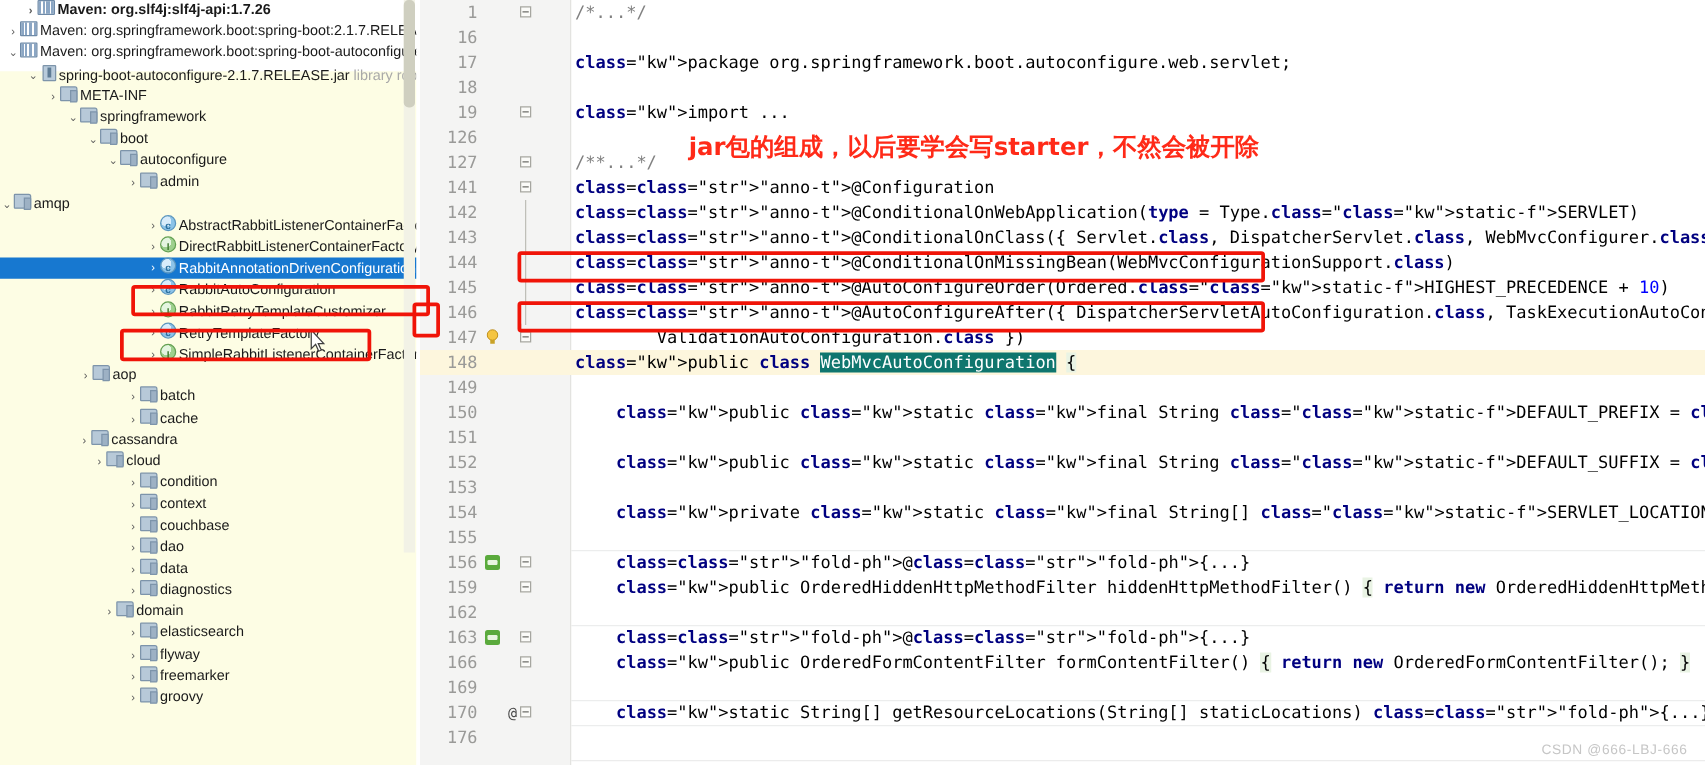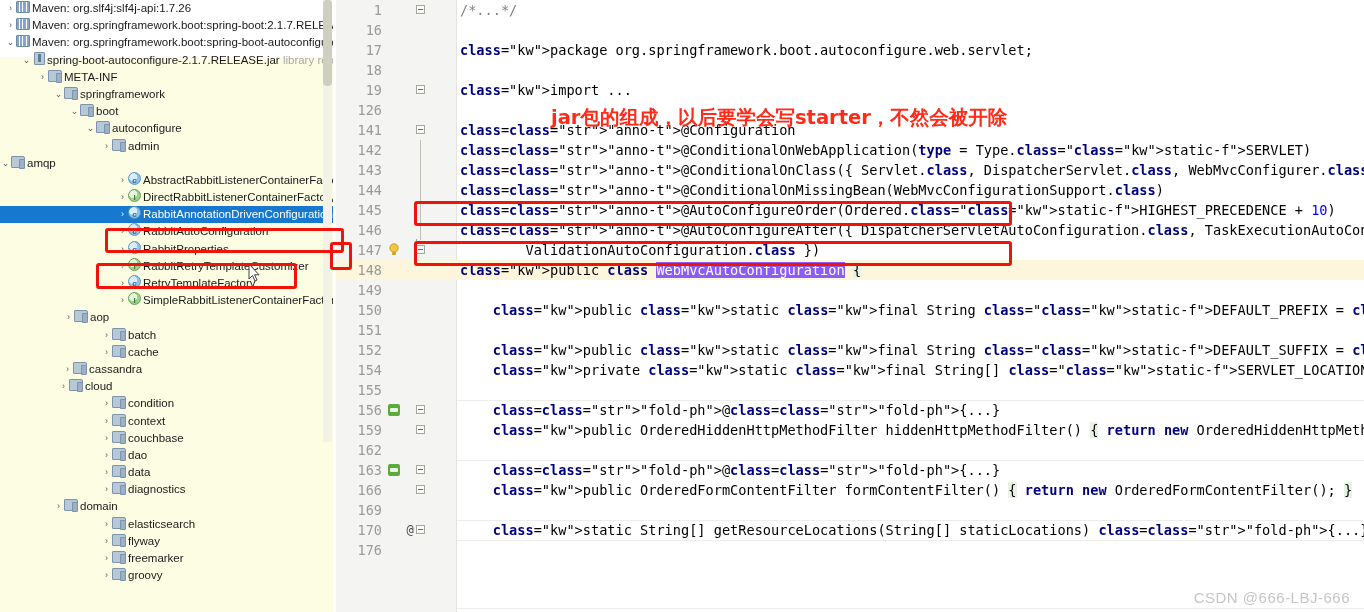--- a/index.html
+++ b/index.html
@@ -118,21 +118,21 @@
     font-size:13.6px;white-space:pre;color:#000000;
     font-family:"DejaVu Sans Mono","Liberation Mono",monospace;
   }
   .row-hl{position:absolute;left:0;top:0;width:1028px;height:20px;background:#fdf6dd;}
   .row-sep{position:absolute;left:121px;top:0;width:907px;height:1px;background:#eceded;}
 
   
   .kw{color:#000080;font-weight:bold;}
   .num{color:#0000ff;}
   .cmt{color:#808080;}
-  .sel-id{background:#8b5cf6;color:#ffffff;}
+  .sel-id{background:#0f766e;color:#ffffff;}
   .brace-hl{background:#e9f3e4;}
 
   
   .bean-ico{
     position:absolute;left:2px;top:4px;width:12px;height:12px;
     background:#5aaa3c;border-radius:2px;
   }
   .bean-ico:after{
     content:"";position:absolute;left:2px;top:4px;width:8px;height:4px;
     background:#e8f5e0;border-radius:1px;
@@ -148,63 +148,62 @@
   
   #cn-annotation{
     position:absolute;left:551px;top:104px;
     font-family:"DejaVu Sans","Liberation Sans",sans-serif;
     font-size:19.5px;font-weight:bold;color:#ff2a18;white-space:nowrap;
   }
 
   
   #watermark{
     position:absolute;right:14px;bottom:6px;
-    font-family:"Liberation Sans",sans-serif;font-size:15px;color:#c6c6c6;
+    font-family:"Liberation Sans",sans-serif;font-size:11px;color:#c6c6c6;
     letter-spacing:0.5px;white-space:nowrap;
   }
   #bottom-rule{position:absolute;left:457px;bottom:2px;width:907px;height:1px;background:#ececec;}
 </style>
 </head>
 <body>
 
 <div id="app">
 
   <div id="tree-panel">
     <div id="tree-panel-white-top"></div>
     <div id="tree-rows">
-        <div class="tree-row" style="padding-left: 5px;"><span class="arw">›</span><span class="tw-ico ico-maven"></span><span>Maven: org.slf4j:slf4j-api:1.7.26</span></div>
+        <div class="tree-row" style="padding-left: 19px; font-weight: bold;"><span class="arw">›</span><span class="tw-ico ico-maven"></span><span>Maven: org.slf4j:slf4j-api:1.7.26</span></div>
         <div class="tree-row" style="padding-left: 5px;"><span class="arw">›</span><span class="tw-ico ico-maven"></span><span>Maven: org.springframework.boot:spring-boot:2.1.7.RELEASE</span></div>
         <div class="tree-row" style="padding-left: 5px;"><span class="arw">⌄</span><span class="tw-ico ico-maven"></span><span>Maven: org.springframework.boot:spring-boot-autoconfigure:2</span></div>
         <div class="tree-row" style="padding-left: 21px;"><span class="arw">⌄</span><span class="tw-ico ico-jar"></span><span>spring-boot-autoconfigure-2.1.7.RELEASE.jar</span> <span class="dim">library root</span></div>
         <div class="tree-row" style="padding-left: 37px;"><span class="arw">›</span><span class="tw-ico ico-folder"></span><span>META-INF</span></div>
         <div class="tree-row" style="padding-left: 53px;"><span class="arw">⌄</span><span class="tw-ico ico-folder"></span><span>springframework</span></div>
         <div class="tree-row" style="padding-left: 69px;"><span class="arw">⌄</span><span class="tw-ico ico-folder"></span><span>boot</span></div>
         <div class="tree-row" style="padding-left: 85px;"><span class="arw">⌄</span><span class="tw-ico ico-folder"></span><span>autoconfigure</span></div>
         <div class="tree-row" style="padding-left: 101px;"><span class="arw">›</span><span class="tw-ico ico-folder"></span><span>admin</span></div>
         <div class="tree-row" style=""><span class="arw">⌄</span><span class="tw-ico ico-folder"></span><span>amqp</span></div>
         <div class="tree-row" style="padding-left: 117px;"><span class="arw">›</span><span class="tw-ico ico-class"></span><span>AbstractRabbitListenerContainerFactory</span></div>
         <div class="tree-row" style="padding-left: 117px;"><span class="arw">›</span><span class="tw-ico ico-class iface"></span><span>DirectRabbitListenerContainerFactoryCo</span></div>
         <div class="tree-row sel" style="padding-left: 117px;"><span class="arw">›</span><span class="tw-ico ico-class"></span><span>RabbitAnnotationDrivenConfiguration</span></div>
         <div class="tree-row" style="padding-left: 117px;"><span class="arw">›</span><span class="tw-ico ico-class"></span><span>RabbitAutoConfiguration</span></div>
-        <div class="tree-row" style="padding-left: 117px;"><span class="arw">›</span><span class="tw-ico ico-class"></span><span>RabbitProperties</span></div>
         <div class="tree-row" style="padding-left: 117px;"><span class="arw">›</span><span class="tw-ico ico-class iface"></span><span>RabbitRetryTemplateCustomizer</span></div>
         <div class="tree-row" style="padding-left: 117px;"><span class="arw">›</span><span class="tw-ico ico-class"></span><span>RetryTemplateFactory</span></div>
         <div class="tree-row" style="padding-left: 117px;"><span class="arw">›</span><span class="tw-ico ico-class iface"></span><span>SimpleRabbitListenerContainerFactoryC</span></div>
         <div class="tree-row" style="padding-left: 63px;"><span class="arw">›</span><span class="tw-ico ico-folder"></span><span>aop</span></div>
         <div class="tree-row" style="padding-left: 101px;"><span class="arw">›</span><span class="tw-ico ico-folder"></span><span>batch</span></div>
         <div class="tree-row" style="padding-left: 101px;"><span class="arw">›</span><span class="tw-ico ico-folder"></span><span>cache</span></div>
         <div class="tree-row" style="padding-left: 62px;"><span class="arw">›</span><span class="tw-ico ico-folder"></span><span>cassandra</span></div>
-        <div class="tree-row" style="padding-left: 58px;"><span class="arw">›</span><span class="tw-ico ico-folder"></span><span>cloud</span></div>
+        <div class="tree-row" style="padding-left: 74px;"><span class="arw">›</span><span class="tw-ico ico-folder"></span><span>cloud</span></div>
         <div class="tree-row" style="padding-left: 101px;"><span class="arw">›</span><span class="tw-ico ico-folder"></span><span>condition</span></div>
         <div class="tree-row" style="padding-left: 101px;"><span class="arw">›</span><span class="tw-ico ico-folder"></span><span>context</span></div>
         <div class="tree-row" style="padding-left: 101px;"><span class="arw">›</span><span class="tw-ico ico-folder"></span><span>couchbase</span></div>
         <div class="tree-row" style="padding-left: 101px;"><span class="arw">›</span><span class="tw-ico ico-folder"></span><span>dao</span></div>
         <div class="tree-row" style="padding-left: 101px;"><span class="arw">›</span><span class="tw-ico ico-folder"></span><span>data</span></div>
         <div class="tree-row" style="padding-left: 101px;"><span class="arw">›</span><span class="tw-ico ico-folder"></span><span>diagnostics</span></div>
-        <div class="tree-row" style="padding-left: 53px;"><span class="arw">›</span><span class="tw-ico ico-folder"></span><span>domain</span></div>
+        <div class="tree-row" style="padding-left: 82px;"><span class="arw">›</span><span class="tw-ico ico-folder"></span><span>domain</span></div>
         <div class="tree-row" style="padding-left: 101px;"><span class="arw">›</span><span class="tw-ico ico-folder"></span><span>elasticsearch</span></div>
         <div class="tree-row" style="padding-left: 101px;"><span class="arw">›</span><span class="tw-ico ico-folder"></span><span>flyway</span></div>
         <div class="tree-row" style="padding-left: 101px;"><span class="arw">›</span><span class="tw-ico ico-folder"></span><span>freemarker</span></div>
         <div class="tree-row" style="padding-left: 101px;"><span class="arw">›</span><span class="tw-ico ico-folder"></span><span>groovy</span></div>
       </div>
 
     <div id="tree-scrollbar">
       <div id="tree-scrollbar-thumb"></div>
     </div>
     <div id="tree-right-edge"></div>
@@ -236,20 +235,25 @@
           <div class="code"></div>
         </div>
         <div class="code-row">
           <div class="ln">19</div>
           <div class="fold minus"></div>
           <div class="code"><span <span="" class="kw">class</span>="kw"&gt;import ...</div>
         </div>
         <div class="code-row">
           <div class="ln">126</div>
           <div class="code"></div>
+        </div>
+        <div class="code-row">
+          <div class="ln">127</div>
+          <div class="fold minus"></div>
+          <div class="code"><span class="cmt">/**...*/</span></div>
         </div>
         <div class="code-row">
           <div class="ln">141</div>
           <div class="fold minus"></div>
           <div class="code"><span <span="" class="kw">class</span>=<span <span="" class="kw">class</span>="str"&gt;"anno-t"&gt;@Configuration</div>
         </div>
         <div class="code-row">
           <div class="ln">142</div>
           <div class="foldline"></div>
           <div class="code"><span <span="" class="kw">class</span>=<span <span="" class="kw">class</span>="str"&gt;"anno-t"&gt;@ConditionalOnWebApplication(<span class="kw">type</span> = Type.<span <span="" class="kw">class</span>="<span <span="" class="kw">class</span>="kw"&gt;static-f"&gt;SERVLET)</div>
@@ -300,20 +304,24 @@
         </div>
         <div class="code-row">
           <div class="ln">151</div>
           <div class="code"></div>
         </div>
         <div class="code-row">
           <div class="ln">152</div>
           <div class="code">    <span <span="" class="kw">class</span>="kw"&gt;public <span <span="" class="kw">class</span>="kw"&gt;static <span <span="" class="kw">class</span>="kw"&gt;final String <span <span="" class="kw">class</span>="<span <span="" class="kw">class</span>="kw"&gt;static-f"&gt;DEFAULT_SUFFIX = <span <span="" class="kw">class</span>="str"&gt;"";</div>
         </div>
         <div class="code-row">
+          <div class="ln">153</div>
+          <div class="code"></div>
+        </div>
+        <div class="code-row">
           <div class="ln">154</div>
           <div class="code">    <span <span="" class="kw">class</span>="kw"&gt;private <span <span="" class="kw">class</span>="kw"&gt;static <span <span="" class="kw">class</span>="kw"&gt;final String[] <span <span="" class="kw">class</span>="<span <span="" class="kw">class</span>="kw"&gt;static-f"&gt;SERVLET_LOCATIONS = { ="str"&gt;"/" };</div>
         </div>
         <div class="code-row">
           <div class="ln">155</div>
           <div class="code"></div>
         </div>
         <div class="code-row">
           <div class="row-sep"></div>
           <div class="ln">156</div>

